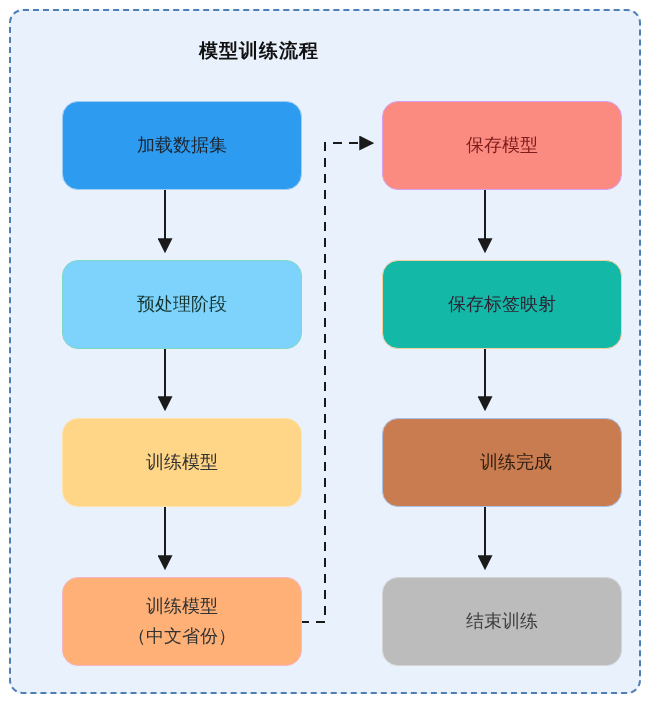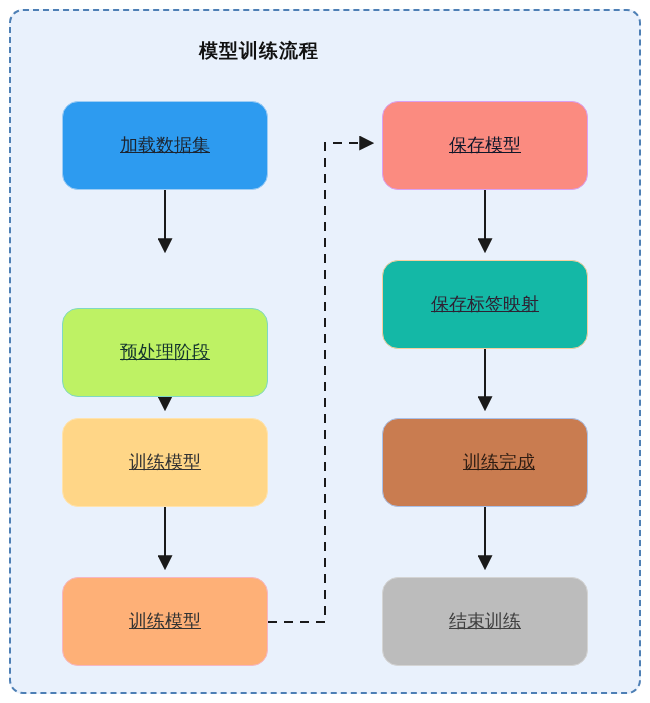--- a/index.html
+++ b/index.html
@@ -10,24 +10,24 @@
   }
   .frame{
     position:absolute;left:9px;top:9px;width:628px;height:681px;
     border:2px dashed #4d7fb5;border-radius:14px;background:#e9f1fc;
   }
   .title{
     position:absolute;left:0;top:38px;width:518px;text-align:center;
     font-size:19px;font-weight:bold;color:#111;letter-spacing:1px;
   }
   .node{
-    position:absolute;width:206px;height:89px;border-radius:16px;
+    position:absolute;width:240px;height:89px;border-radius:16px;
     border:1px solid transparent;box-sizing:border-box;
     display:flex;flex-direction:column;align-items:center;justify-content:center;
-    font-size:18px;color:#222;text-align:center;line-height:1.65;text-decoration:underline;
+    font-size:18px;color:#222;text-align:center;line-height:1.65;
   }
   .colL{left:62px;}
   .colR{left:382px;}
   .row1{top:101px;}
   .row2{top:260px;}
   .row3{top:418px;}
   .row4{top:577px;}
   .line{display:block;}
   svg.edges{position:absolute;left:0;top:0;width:650px;height:703px;pointer-events:none;}
 </style>
@@ -50,33 +50,34 @@
   <path d="M485 190 V251" stroke="#1a1a1a" stroke-width="2" fill="none" marker-end="url(#arrow)"></path>
   <path d="M485 349 V409" stroke="#1a1a1a" stroke-width="2" fill="none" marker-end="url(#arrow)"></path>
   <path d="M485 507 V568" stroke="#1a1a1a" stroke-width="2" fill="none" marker-end="url(#arrow)"></path>
   <path d="M268 622 H325 V143 H372" stroke="#1a1a1a" stroke-width="2" fill="none" stroke-dasharray="9 7" marker-end="url(#arrow)"></path>
 </svg>
 
 <div class="node colL row1" style="background: rgb(45, 155, 240); border-color: rgb(158, 205, 245); color: rgb(29, 37, 48);">
   <span class="line">加载数据集</span>
 </div>
 
-<div class="node colL row2" style="background: #bef264; border-color: rgb(127, 216, 196); color: rgb(21, 53, 46); margin-top: 48px;">
+<div class="node colL row2" style="background: #7dd3fc; border-color: rgb(127, 216, 196); color: rgb(21, 53, 46);">
   <span class="line">预处理阶段</span>
 </div>
 
 <div class="node colL row3" style="background: rgb(255, 214, 135); border-color: rgb(255, 227, 174); color: rgb(51, 51, 51);">
   <span class="line">训练模型</span>
 </div>
 
 <div class="node colL row4" style="background: rgb(254, 176, 119); border-color: rgb(246, 182, 195); color: rgb(51, 51, 51);">
   <span class="line">训练模型</span>
+  <span class="line">（中文省份）</span>
 </div>
 
-<div class="node colR row1" style="background: rgb(251, 139, 128); border-color: rgb(217, 160, 242); color: #0f172a;">
+<div class="node colR row1" style="background: rgb(251, 139, 128); border-color: rgb(217, 160, 242); color: #7f1d1d;">
   <span class="line">保存模型</span>
 </div>
 
 <div class="node colR row2" style="background: #14b8a6; border-color: rgb(246, 207, 158); color: rgb(46, 34, 51);">
   <span class="line">保存标签映射</span>
 </div>
 
 <div class="node colR row3" style="background: rgb(201, 124, 80); border-color: rgb(169, 192, 232); color: rgb(46, 29, 19); padding-left: 28px;">
   <span class="line">训练完成</span>
 </div>

